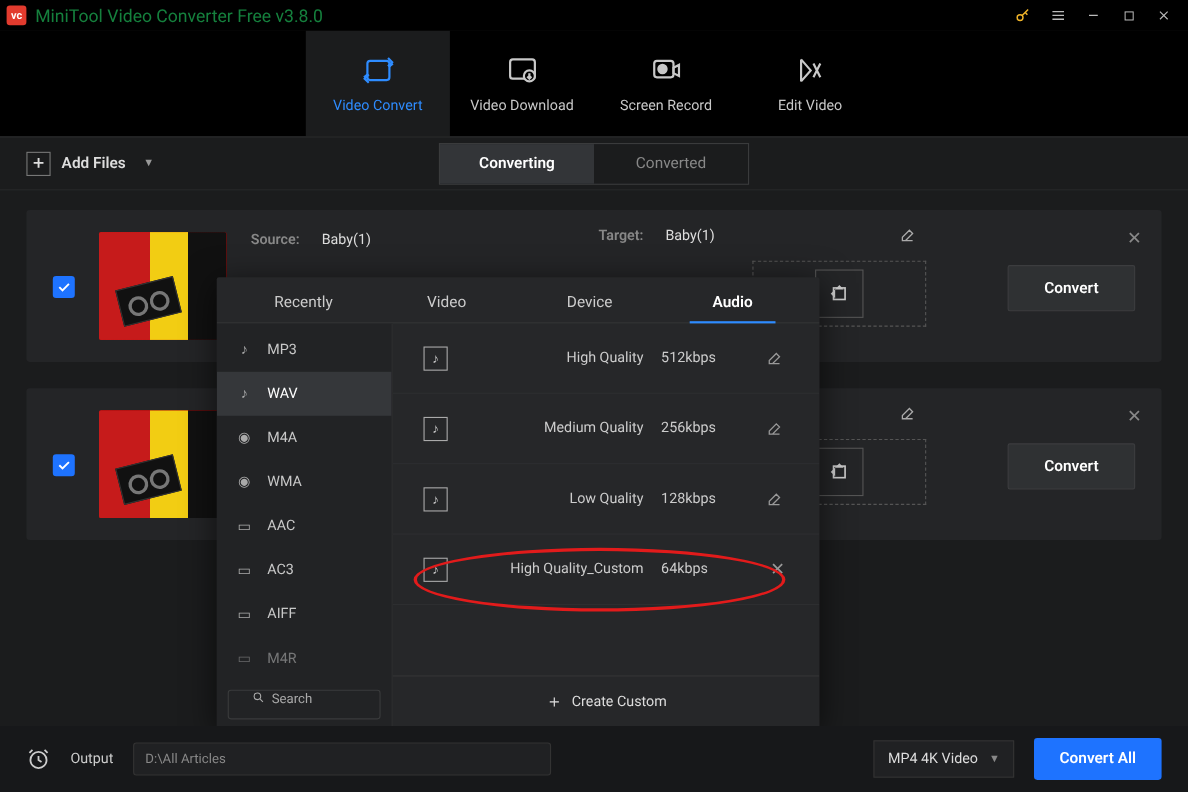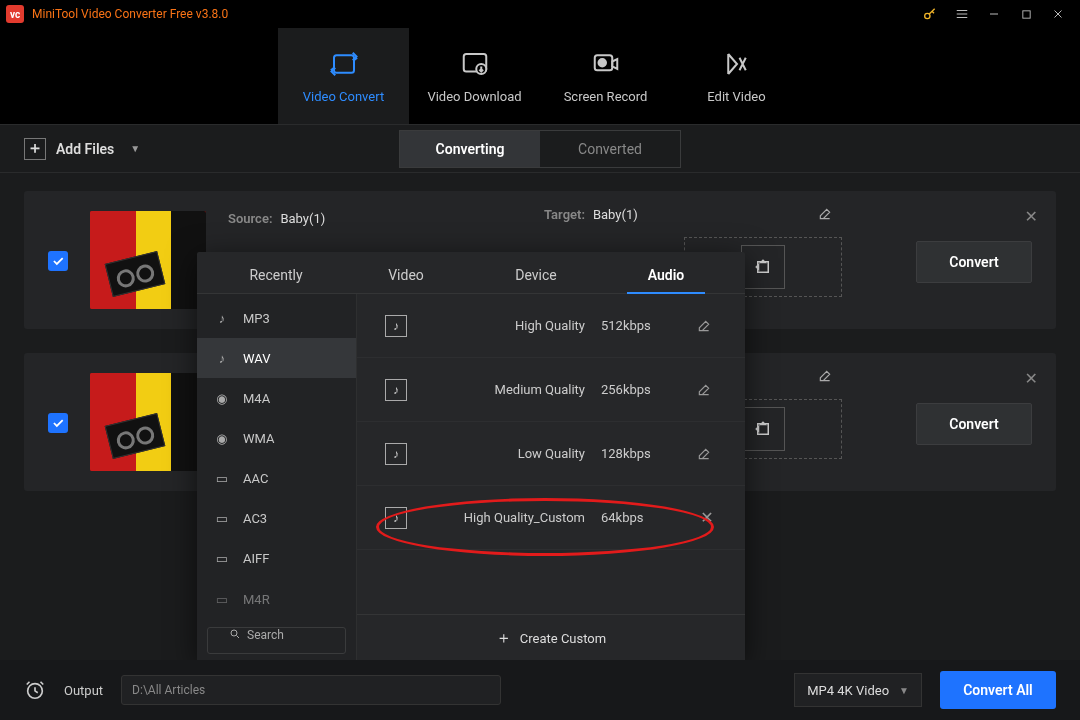--- a/index.html
+++ b/index.html
@@ -3,21 +3,21 @@
 <meta charset="utf-8">
 <style>
   * { box-sizing: border-box; margin: 0; padding: 0; font-family: -apple-system, "Segoe UI", Roboto, Arial, sans-serif; }
   html, body { width: 1080px; height: 720px; overflow: hidden; background: #1b1c1d; color: #c8c8c8; }
   .app { width: 1080px; height: 720px; position: relative; display: flex; flex-direction: column; }
 
   
   .titlebar { height: 28px; background: #000; display: flex; align-items: center; padding: 0 6px; }
   .titlebar .logo { width: 18px; height: 18px; background:#e23b2e; border-radius:3px; display:flex; align-items:center; justify-content:center; margin-right:8px; }
   .titlebar .logo span { color:#fff; font-size:10px; font-weight:bold; }
-  .titlebar .title { font-size: 12px; color:#f97316; }
+  .titlebar .title { font-size: 16px; color:#15803d; }
   .titlebar .spacer { flex:1; }
   .win-icon { width:32px; height:28px; display:flex; align-items:center; justify-content:center; color:#bbb; }
   .key-icon { color:#f0b429; }
 
   
   .navbar { height: 96px; background:#000; display:flex; justify-content:center; }
   .nav-item { width:131px; display:flex; flex-direction:column; align-items:center; justify-content:center; gap:10px; color:#c8c8c8; font-size:13px; }
   .nav-item.active { color:#2e8cff; background:#1b1c1d; }
   .nav-item .nicon { font-size:26px; }
   .nav-item.active .nicon svg { stroke:#2e8cff; fill:none; }
@@ -35,21 +35,21 @@
   .list { flex:1; padding:18px 24px 0 24px; overflow:hidden; border-top:1px solid #2a2b2c; }
   .card { background:#242527; border-radius:3px; margin-bottom:24px; padding:20px 24px; display:flex; align-items:flex-start; position:relative; min-height:120px; }
   .chk { width:20px; height:20px; background:#1e73ff; border-radius:3px; display:flex; align-items:center; justify-content:center; margin-top:40px; margin-right:22px; flex:0 0 20px; }
   .chk svg { width:14px; height:14px; }
   .thumb { width:116px; height:98px; background:#c00; border-radius:2px; position:relative; overflow:hidden; margin-right:22px; flex:0 0 116px; }
   .thumb::before { content:""; position:absolute; inset:0; background:linear-gradient(90deg,#c61b1b 0 40%, #f2cd13 40% 70%, #111 70% 100%); }
   .thumb .cass { position:absolute; left:18px; top:46px; width:54px; height:34px; background:#111; transform:rotate(-14deg); border:1px solid #333; }
   .thumb .cass::before,.thumb .cass::after { content:""; position:absolute; top:9px; width:12px; height:12px; border:3px solid #777; border-radius:50%; }
   .thumb .cass::before{ left:7px;} .thumb .cass::after{ right:7px;}
   .meta { flex:1; }
-  .meta-row { display:flex; gap:8px; font-size:13px; margin-bottom:6px; }
+  .meta-row { display:flex; gap:20px; font-size:13px; margin-bottom:6px; }
   .meta-row .lbl { color:#888; font-weight:600; }
   .meta-row .val { color:#ddd; }
   .card .close-card { position:absolute; right:18px; top:16px; color:#888; font-size:16px; }
   .target-area { position:absolute; left:520px; top:16px; }
   .target-edit { position:absolute; left:794px; top:16px; color:#aaa; }
   .dashed-box { position:absolute; left:660px; top:46px; width:158px; height:60px; border:1px dashed #555; display:flex; align-items:center; justify-content:center; color:#ccc; }
   .dashed-box .sq { width:44px; height:44px; border:1px solid #555; display:flex; align-items:center; justify-content:center; }
   .convert-btn { position:absolute; right:24px; top:50px; width:116px; height:42px; background:#2f3133; border:1px solid #3c3d3f; display:flex; align-items:center; justify-content:center; color:#fff; font-size:14px; font-weight:600; border-radius:2px; }
 
   

